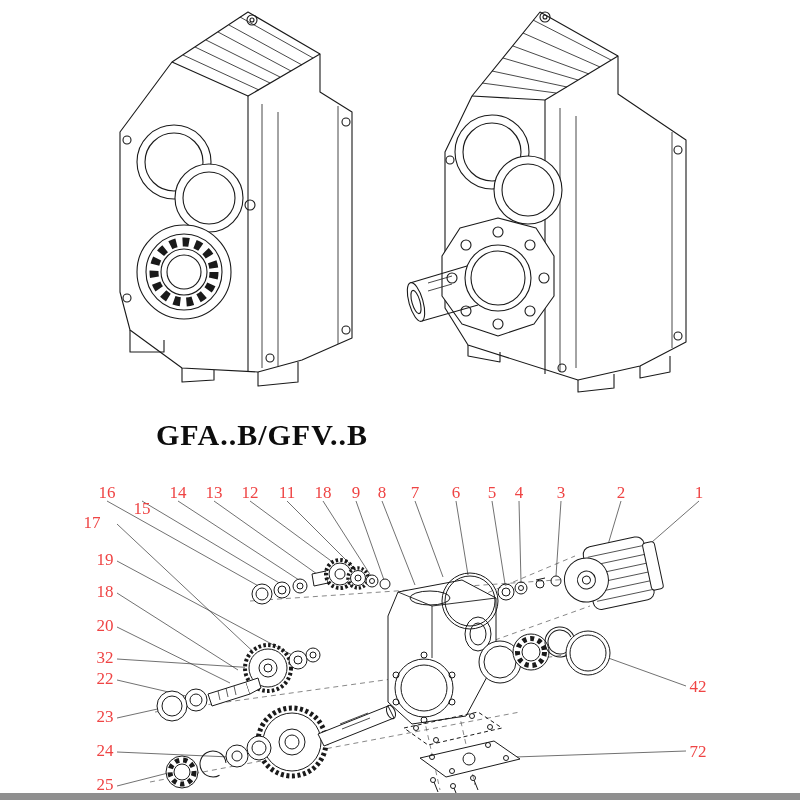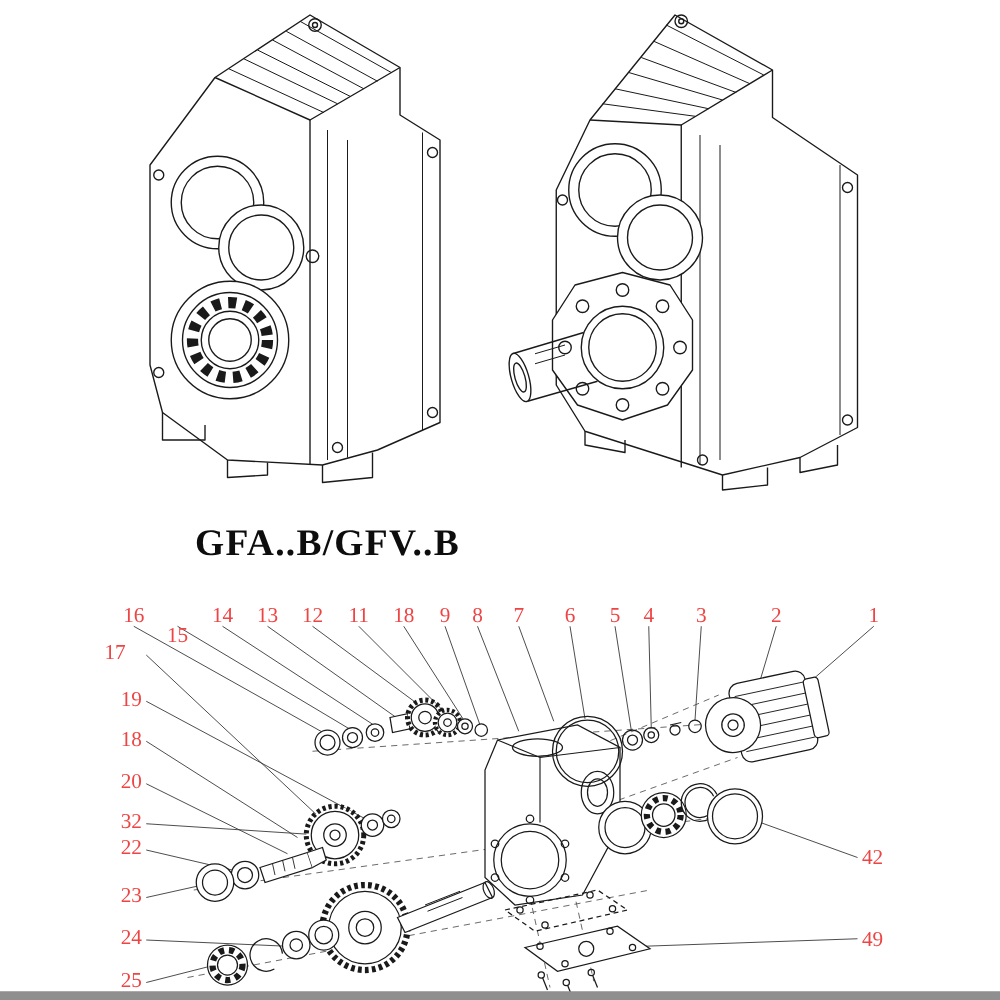--- a/index.html
+++ b/index.html
@@ -321,16 +321,16 @@
   <span class="callout" style="left:105px;top:559px">19</span>
   <span class="callout" style="left:105px;top:591px">18</span>
   <span class="callout" style="left:105px;top:625px">20</span>
   <span class="callout" style="left:105px;top:657px">32</span>
   <span class="callout" style="left:105px;top:678px">22</span>
   <span class="callout" style="left:105px;top:716px">23</span>
   <span class="callout" style="left:105px;top:750px">24</span>
   <span class="callout" style="left:105px;top:784px">25</span>
 
   <span class="callout" style="left:698px;top:686px">42</span>
-  <span class="callout" style="left:698px;top:751px">49</span>
+  <span class="callout" style="left:698px;top:751px">72</span>
 
   <div class="bottom-edge"></div>
 </div>
 
 </body></html>

